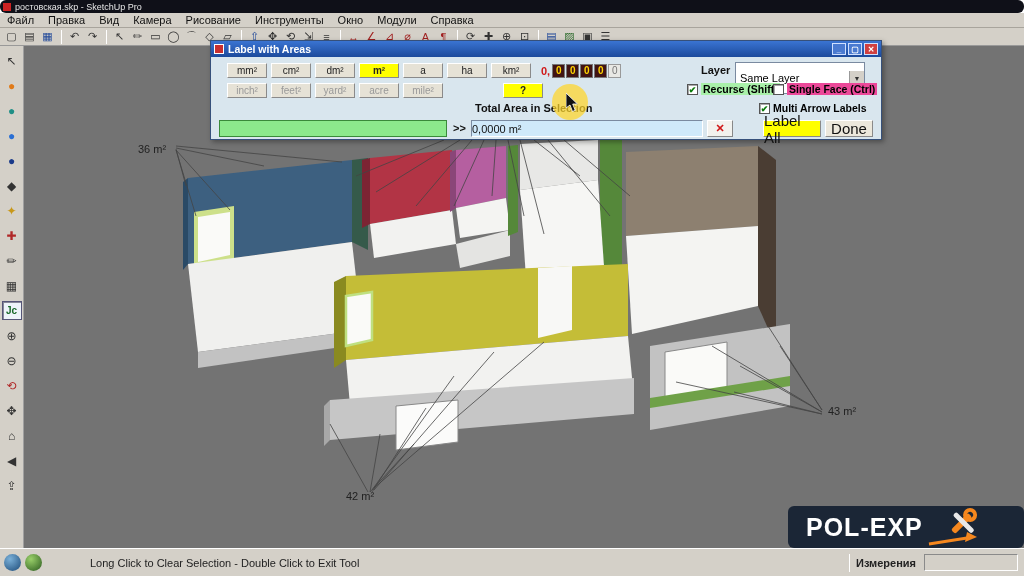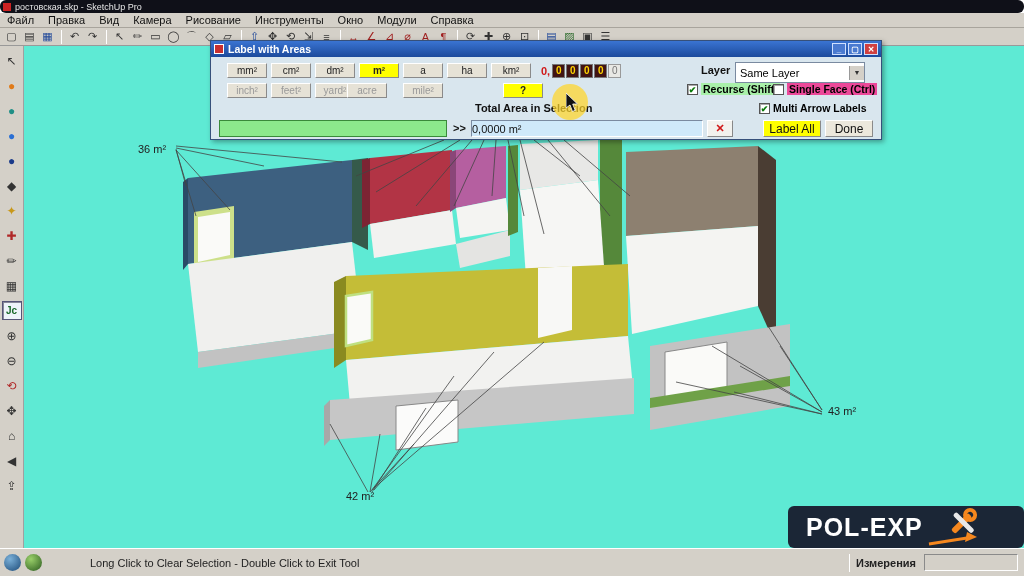--- a/index.html
+++ b/index.html
@@ -20,50 +20,50 @@
   .tsep { width:1px; height:14px; background:#999; margin:0 4px; border-right:1px solid #fff; }
   .tico.red { color:#a02020; } .tico.blue { color:#234a9a; } .tico.green { color:#2a6a2a; }
 
   
   #lefttoolbar { position:absolute; left:0; top:46px; width:24px; height:502px; background:#d4d0c8; border-right:1px solid #a0a0a0; display:flex; flex-direction:column; align-items:center; padding-top:5px; gap:6px; }
   .lico { width:20px; height:19px; display:flex; align-items:center; justify-content:center; font-size:12px; color:#333; border:1px solid transparent; }
   .lico.active { background:#eef4fa; border:1px solid #557; box-shadow:inset 1px 1px 0 #889; font-size:10px; font-weight:bold; color:#1a6a2a; }
   .lc-orange{color:#e07a18;} .lc-teal{color:#1f8f86;} .lc-blue{color:#2a6fd4;} .lc-navy{color:#1a3a8a;} .lc-red{color:#b02828;} .lc-gold{color:#c8981a;}
 
   
-  #canvas { position:absolute; left:24px; top:46px; width:1000px; height:502px; background:#5eead4; }
+  #canvas { position:absolute; left:24px; top:46px; width:1000px; height:502px; background:#737373; }
   #modelsvg { position:absolute; left:0; top:0; }
   #modelsvg text { font-family:"Liberation Sans",sans-serif; font-size:11px; fill:#222; }
 
   
   #dialog { position:absolute; left:210px; top:40px; width:672px; height:100px; background:#d9e6ee; border:1px solid #36507a; box-shadow:2px 2px 5px rgba(0,0,0,.35); z-index:50; }
   #dlg-title { position:absolute; left:0; top:0; width:100%; height:16px; background:linear-gradient(#3a74d2,#1c4a9c); color:#fff; font-size:10.5px; font-weight:bold; display:flex; align-items:center; padding:0 3px; }
   #dlg-title .dicon { width:10px; height:10px; background:#c83030; border:1px solid #fff; margin-right:4px; }
   #dlg-title .spacer { flex:1; }
   .wbtn { width:14px; height:12px; margin-left:2px; font-size:8px; display:flex; align-items:center; justify-content:center; background:#4a7ad0; color:#fff; border:1px solid #cfe0ff; }
   .wbtn.close { background:#d04040; }
   #dlg-body { position:absolute; left:0; top:16px; width:672px; height:84px; }
   .ub { position:absolute; width:40px; height:15px; font-size:10px; color:#222; background:#e6e2d6; border:1px solid; border-color:#fff #8a8a8a #8a8a8a #fff; text-align:center; line-height:13px; }
   .ub.active { background:#ffff00; font-weight:bold; }
   .ub.dis { color:#999; }
   .digitbox { position:absolute; height:15px; display:flex; align-items:center; gap:1px; }
   .d-red { color:#d01818; font-weight:bold; font-size:11px; margin-right:1px; }
   .d-dark { width:13px; height:14px; background:#401414; color:#ffd400; font-size:10px; font-weight:bold; display:inline-flex; align-items:center; justify-content:center; border:1px solid #777; }
   .d-gray { width:13px; height:14px; background:#e8e8e4; color:#777; font-size:10px; display:inline-flex; align-items:center; justify-content:center; border:1px solid #999; }
   .dlg-label { position:absolute; font-size:11px; font-weight:bold; color:#111; }
-  #layer-select { position:absolute; width:130px; height:21px; background:#fff; border:1px solid #7a8aa0; font-size:11px; display:flex; align-items:center; justify-content:space-between; padding-left:4px; }
+  #layer-select { position:absolute; width:130px; height:32px; background:#fff; border:1px solid #7a8aa0; font-size:11px; display:flex; align-items:center; justify-content:space-between; padding-left:4px; }
   #layer-select .arrowbox { width:15px; height:14px; background:#d4d0c8; border-left:1px solid #999; font-size:7px; display:flex; align-items:center; justify-content:center; color:#333; }
   .cbrow { position:absolute; display:flex; align-items:center; font-size:10.5px; font-weight:bold; }
   .cb { width:11px; height:11px; background:#fff; border:1px solid #555; box-shadow:inset 1px 1px 0 #aaa; font-size:9px; line-height:10px; text-align:center; color:#0a7a0a; margin-right:3px; }
   .lbl-green { background:#a9f0a9; padding:0 2px; }
   .lbl-pink { background:#ec4899; padding:0 2px; }
   #green-bar { position:absolute; background:#8ce98c; border:1px solid #3a8a3a; }
   #total-field { position:absolute; background:#cfe9fa; border:1px solid; border-color:#7a8aa0 #fff #fff #7a8aa0; font-size:11px; color:#111; display:flex; align-items:center; }
   #clear-btn { position:absolute; background:#f2f2ee; border:1px solid; border-color:#fff #888 #888 #fff; color:#d01818; font-weight:bold; font-size:11px; display:flex; align-items:center; justify-content:center; }
-  .actbtn { position:absolute; height:17px; border:1px solid; border-color:#fff #8a8a8a #8a8a8a #fff; font-size:12px; display:flex; align-items:center; justify-content:center; color:#111; }
+  .actbtn { position:absolute; height:17px; border:1px solid; border-color:#fff #8a8a8a #8a8a8a #fff; font-size:15px; display:flex; align-items:center; justify-content:center; color:#111; }
   #label-all-btn { background:#ffff00; }
   #done-btn { background:#ece8dc; }
   #chevron { position:absolute; font-size:11px; font-weight:bold; color:#111; }
 
   
   #cursor-halo { position:absolute; left:552px; top:84px; width:36px; height:36px; border-radius:50%; background:rgba(255,214,40,.72); z-index:60; }
   #cursor-arrow { position:absolute; left:566px; top:93px; z-index:61; }
 
   
   #logo { position:absolute; left:764px; top:460px; width:236px; height:42px; background:#1b2636; border-radius:6px; display:flex; align-items:center; z-index:20; }
@@ -287,21 +287,21 @@
       </span>
       <span class="dlg-label" style="left:490px;top:7px">Layer</span>
       <span id="layer-select" style="left:524px;top:5px">
         <span>Same Layer</span>
         <span class="arrowbox">▼</span>
       </span>
 
       <span class="ub dis" style="left:16px;top:26px">inch²</span>
       <span class="ub dis" style="left:60px;top:26px">feet²</span>
       <span class="ub dis" style="left:104px;top:26px">yard²</span>
-      <span class="ub dis" style="left:136px;top:26px">acre</span>
+      <span class="ub dis" style="left:148px;top:26px">acre</span>
       <span class="ub dis" style="left:192px;top:26px">mile²</span>
       <span class="ub active" style="left:292px;top:26px">?</span>
       <span class="cbrow" style="left:476px;top:26px">
         <span class="cb">✔</span>
         <span class="lbl-green">Recurse (Shift)</span>
       </span>
       <span class="cbrow" style="left:563px;top:26px;left:562px">
         <span class="cb"></span>
         <span class="lbl-pink">Single Face (Ctrl)</span>
       </span>

